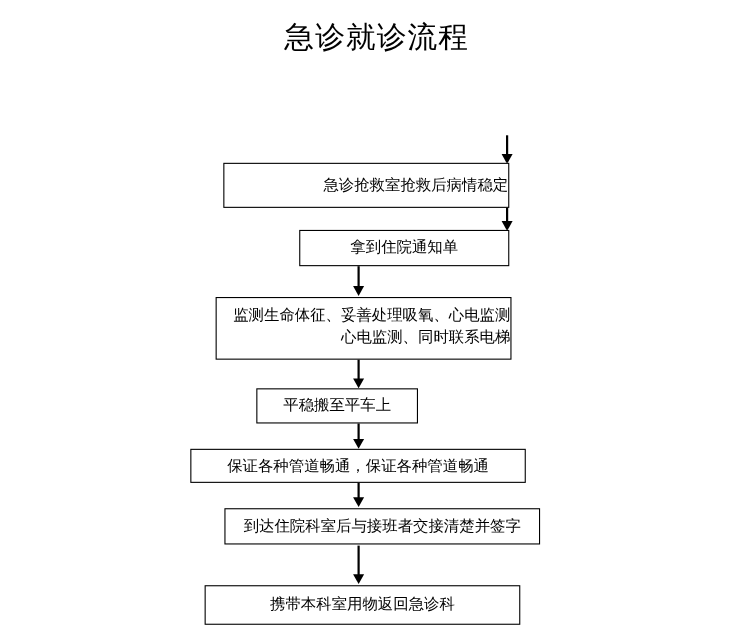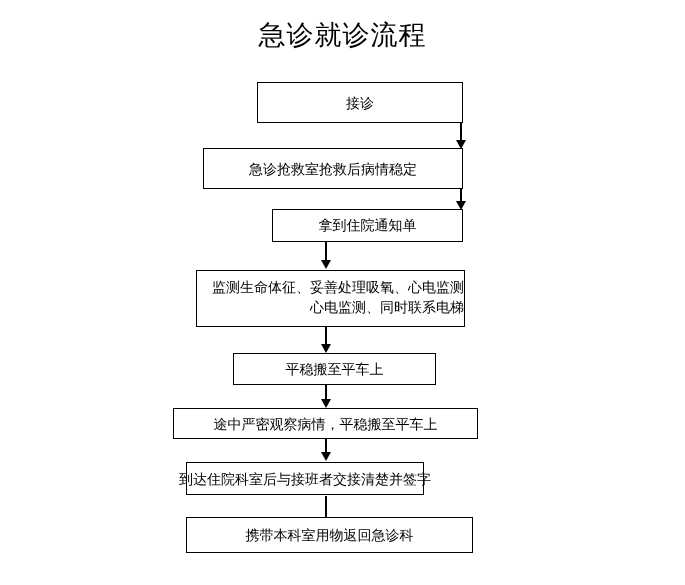--- a/index.html
+++ b/index.html
@@ -83,30 +83,27 @@
     border-top: 9px solid #000000;
   }
 </style>
 </head>
 <body>
 
 <div id="flow-root">
 
   <div class="chart-title">急诊就诊流程</div>
 
-  <div class="node" style="left:257px; top:82px; width:206px; height:41px;">
-    <span>接诊</span>
-  </div>
 
   <div class="connector" style="left:460px; top:123px; width:2px; height:27px;">
     <div class="stem" style="height:18px;"></div>
     <div class="head" style="top:17px;"></div>
   </div>
 
-  <div class="node" style="left:203px; top:148px; width:260px; height:41px;">
+  <div class="node" style="left:203px; top:148px; width:260px; height:41px;justify-content:flex-end;">
     <span>急诊抢救室抢救后病情稳定</span>
   </div>
 
   <div class="connector" style="left:460px; top:189px; width:2px; height:22px;">
     <div class="stem" style="height:13px;"></div>
     <div class="head" style="top:12px;"></div>
   </div>
 
   <div class="node" style="left:272px; top:209px; width:191px; height:33px;font-family:Liberation Serif, serif;">
     <span>拿到住院通知单</span>
@@ -120,44 +117,44 @@
   <div class="node multiline" style="left:196px; top:270px; width:269px; height:57px;">
     <span class="ln">监测生命体征、妥善处理吸氧、心电监测</span>
     <span class="ln">心电监测、同时联系电梯</span>
   </div>
 
   <div class="connector" style="left:325px; top:327px; width:2px; height:27px;">
     <div class="stem" style="height:18px;"></div>
     <div class="head" style="top:17px;"></div>
   </div>
 
-  <div class="node" style="left:233px; top:353px; width:203px; height:32px;">
+  <div class="node" style="left:233px; top:353px; width:147px; height:32px;">
     <span>平稳搬至平车上</span>
   </div>
 
   <div class="connector" style="left:325px; top:385px; width:2px; height:24px;">
     <div class="stem" style="height:15px;"></div>
     <div class="head" style="top:14px;"></div>
   </div>
 
   <div class="node" style="left:173px; top:408px; width:305px; height:31px;">
-    <span>途中严密观察病情，平稳搬至平车上</span>
+    <span>保证各种管道畅通，保证各种管道畅通</span>
   </div>
 
   <div class="connector" style="left:325px; top:439px; width:2px; height:23px;">
     <div class="stem" style="height:14px;"></div>
     <div class="head" style="top:13px;"></div>
   </div>
 
-  <div class="node" style="left:186px; top:462px; width:238px; height:33px;">
+  <div class="node" style="left:204px; top:462px; width:287px; height:33px;">
     <span>到达住院科室后与接班者交接清楚并签字</span>
   </div>
 
   <div class="connector" style="left:325px; top:496px; width:2px; height:36px;">
     <div class="stem" style="height:27px;"></div>
     <div class="head" style="top:26px;"></div>
   </div>
 
-  <div class="node" style="left:186px; top:517px; width:287px; height:36px;">
+  <div class="node" style="left:186px; top:532px; width:287px; height:36px;">
     <span>携带本科室用物返回急诊科</span>
   </div>
 
 </div>
 
 </body></html>

